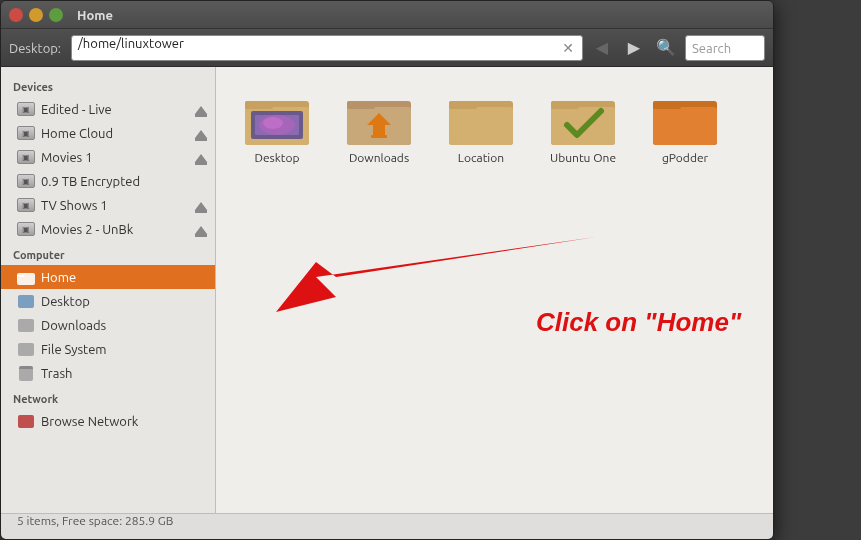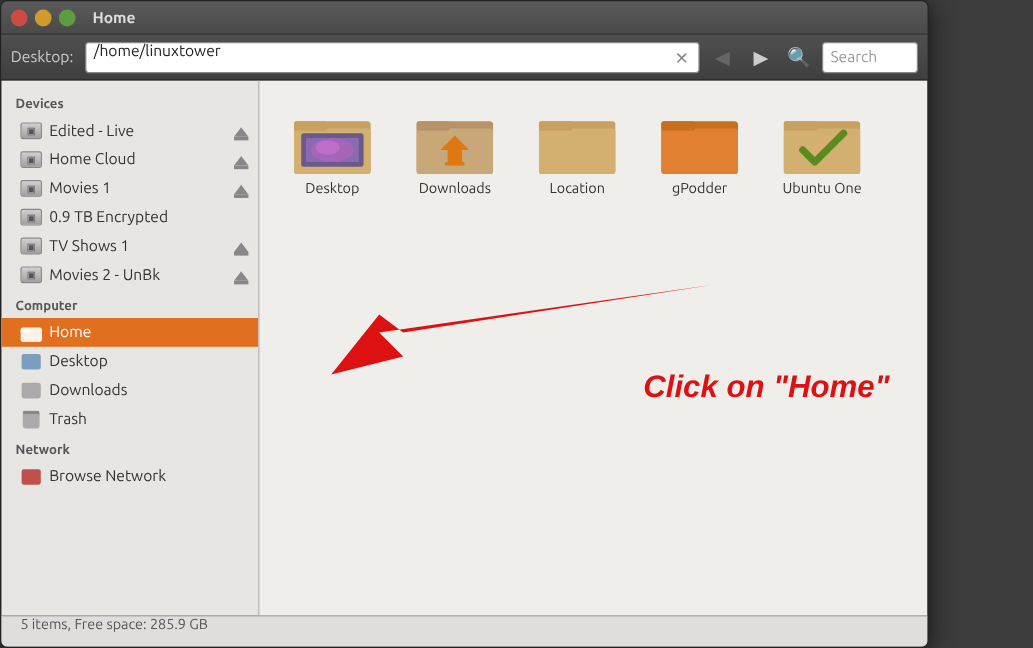--- a/index.html
+++ b/index.html
@@ -356,20 +356,26 @@
         <span>Desktop</span>
       </div>
 
       <div class="sidebar-item">
         <div class="item-icon">
           <div style="width:16px;height:13px;border-radius:2px;background:#aaa;"></div>
         </div>
         <span>Downloads</span>
       </div>
 
+      <div class="sidebar-item">
+        <div class="item-icon">
+          <div style="width:16px;height:13px;border-radius:2px;background:#aaa;"></div>
+        </div>
+        <span>File System</span>
+      </div>
 
       <div class="sidebar-item">
         <div class="item-icon">
           <div style="width:14px;height:15px;border-radius:2px;background:#aaa;border-top:3px solid #888;"></div>
         </div>
         <span>Trash</span>
       </div>
 
       <div class="sidebar-section-header">Network</div>
 
@@ -416,36 +422,36 @@
           <svg class="folder-svg" viewBox="0 0 64 54">
             <rect x="0" y="10" width="64" height="44" rx="3" fill="#c8a060"></rect>
             <rect x="0" y="16" width="64" height="38" rx="3" fill="#d4b070"></rect>
             <rect x="0" y="10" width="28" height="8" rx="2" fill="#c8a060"></rect>
           </svg>
           <span class="folder-label">Location</span>
         </div>
 
         <div class="folder-item">
           <svg class="folder-svg" viewBox="0 0 64 54">
+            <rect x="0" y="10" width="64" height="44" rx="3" fill="#c8a060"></rect>
+            <rect x="0" y="16" width="64" height="38" rx="3" fill="#d4b070"></rect>
+            <rect x="0" y="10" width="28" height="8" rx="2" fill="#c8a060"></rect>
+
+            <polyline points="16,34 26,44 50,20" fill="none" stroke="#5a8a20" stroke-width="6" stroke-linecap="round" stroke-linejoin="round"></polyline>
+          </svg>
+          <span class="folder-label">Ubuntu One</span>
+        </div>
+
+        <div class="folder-item">
+          <svg class="folder-svg" viewBox="0 0 64 54">
             <rect x="0" y="10" width="64" height="44" rx="3" fill="#c87020"></rect>
             <rect x="0" y="16" width="64" height="38" rx="3" fill="#e08030"></rect>
             <rect x="0" y="10" width="28" height="8" rx="2" fill="#c87020"></rect>
           </svg>
           <span class="folder-label">gPodder</span>
-        </div>
-
-        <div class="folder-item">
-          <svg class="folder-svg" viewBox="0 0 64 54">
-            <rect x="0" y="10" width="64" height="44" rx="3" fill="#c8a060"></rect>
-            <rect x="0" y="16" width="64" height="38" rx="3" fill="#d4b070"></rect>
-            <rect x="0" y="10" width="28" height="8" rx="2" fill="#c8a060"></rect>
-
-            <polyline points="16,34 26,44 50,20" fill="none" stroke="#5a8a20" stroke-width="6" stroke-linecap="round" stroke-linejoin="round"></polyline>
-          </svg>
-          <span class="folder-label">Ubuntu One</span>
         </div>
 
       </div>
 
       <div class="annotation-overlay">
         <svg width="100%" height="100%" style="position:absolute;top:0;left:0;">
 
           <defs>
             <marker id="arrowhead" markerWidth="10" markerHeight="7" refX="0" refY="3.5" orient="auto">
               <polygon points="0 0, 10 3.5, 0 7" fill="#dd1111"></polygon>

